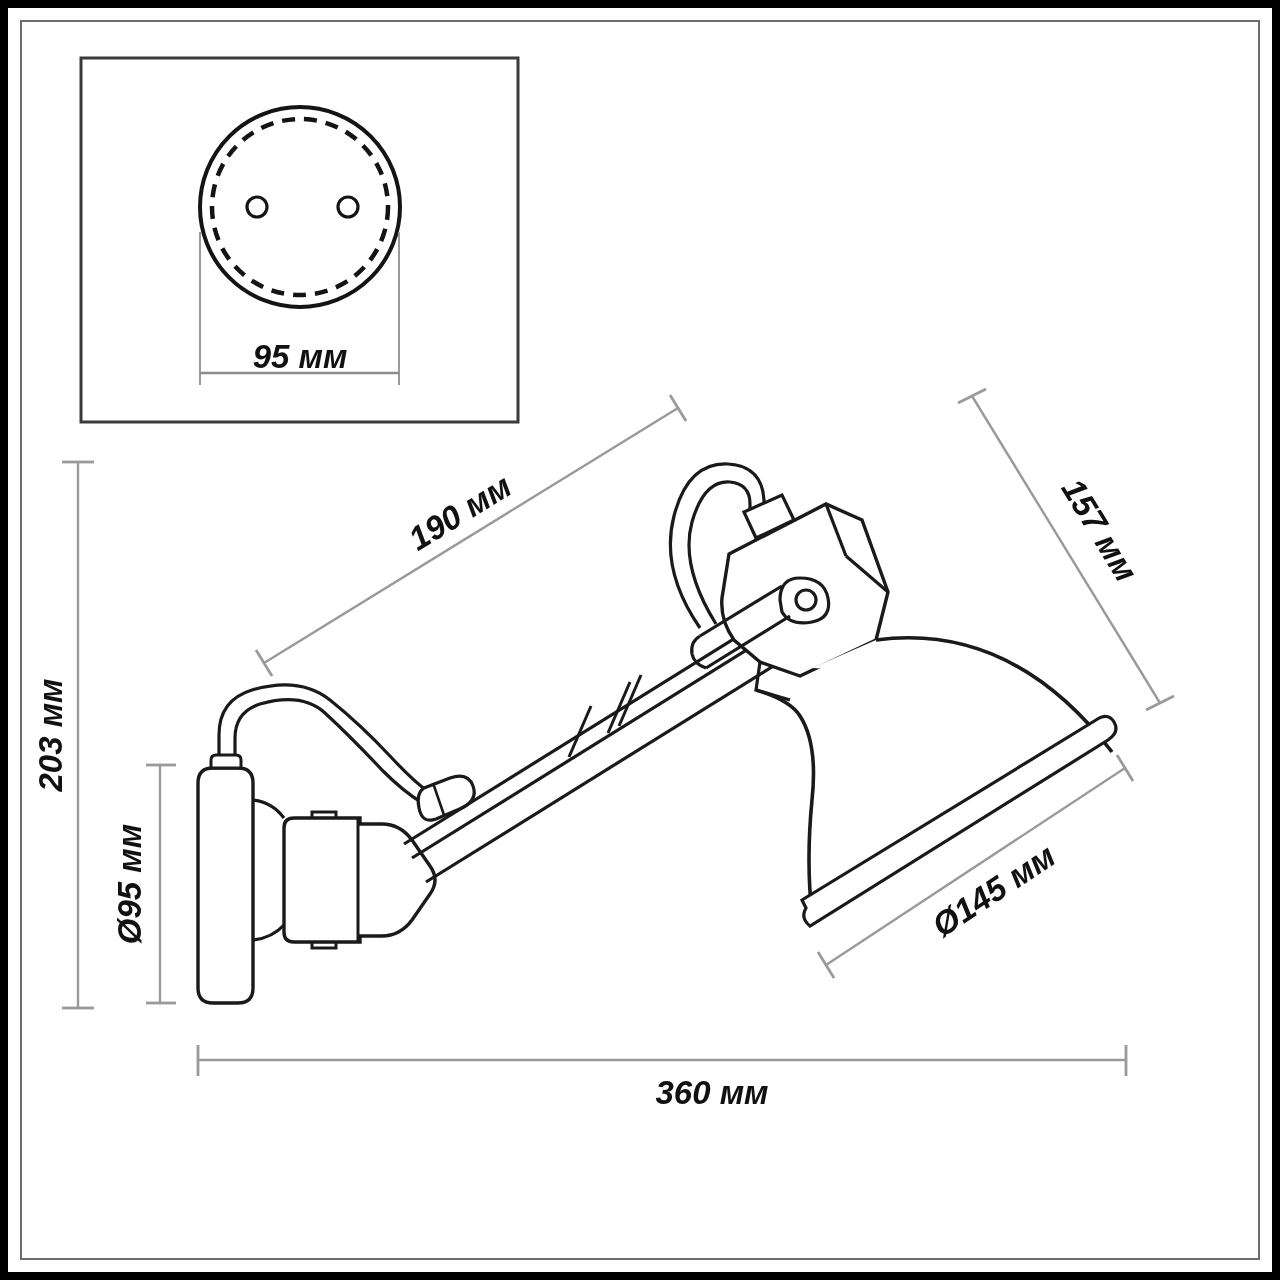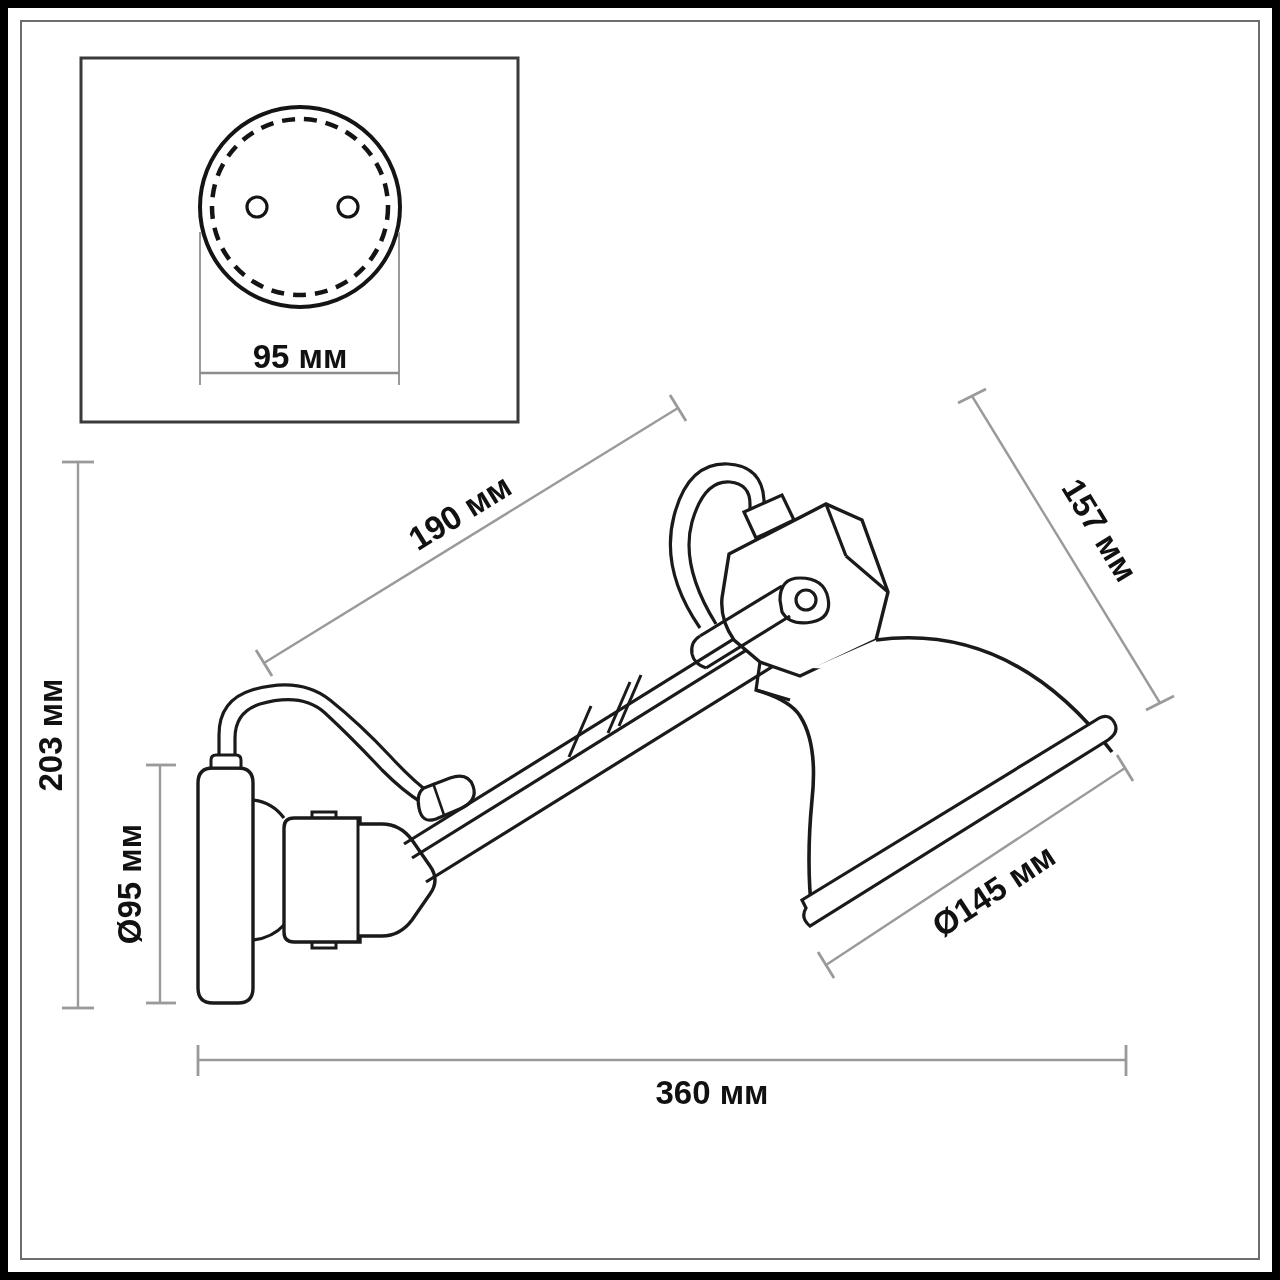--- a/index.html
+++ b/index.html
@@ -10,20 +10,21 @@
   body {
     font-family: "Liberation Sans", sans-serif;
   }
   #page {
     position: relative;
     width: 1280px;
     height: 1280px;
     background: #ffffff;
     box-sizing: border-box;
     overflow: hidden;
+    font-style: italic;
   }
   #drawing-svg {
     position: absolute;
     left: 0;
     top: 0;
     width: 1280px;
     height: 1280px;
     display: block;
   }
   .dim-text {

